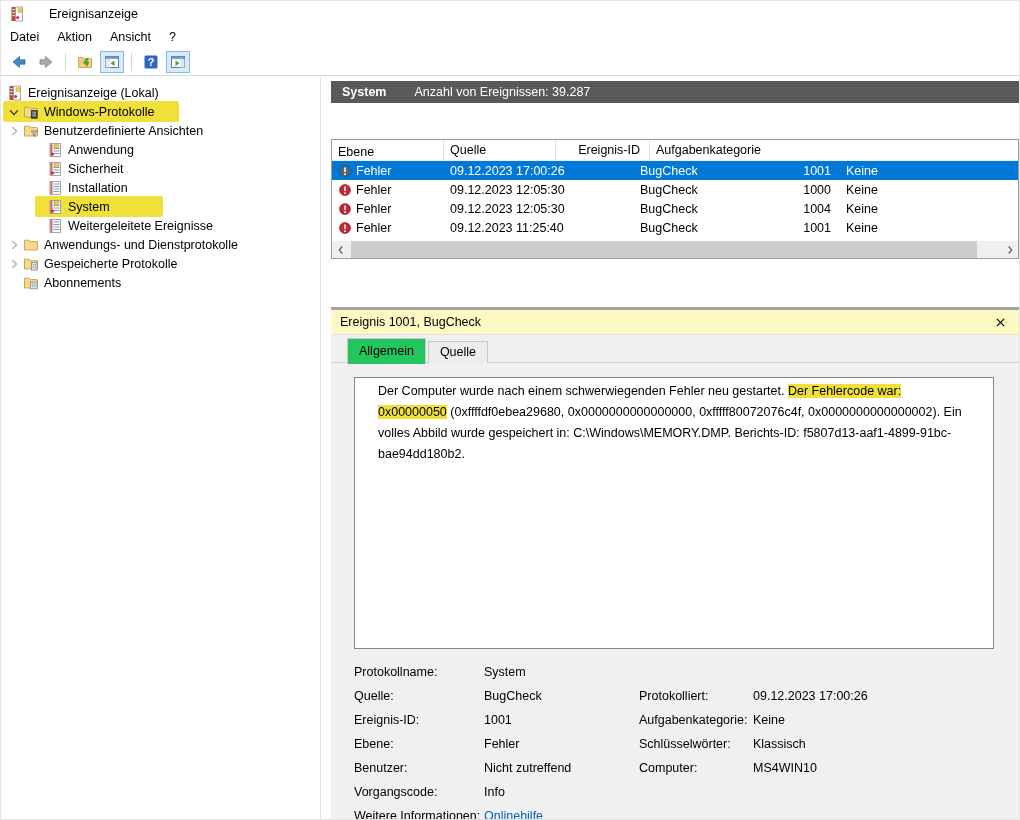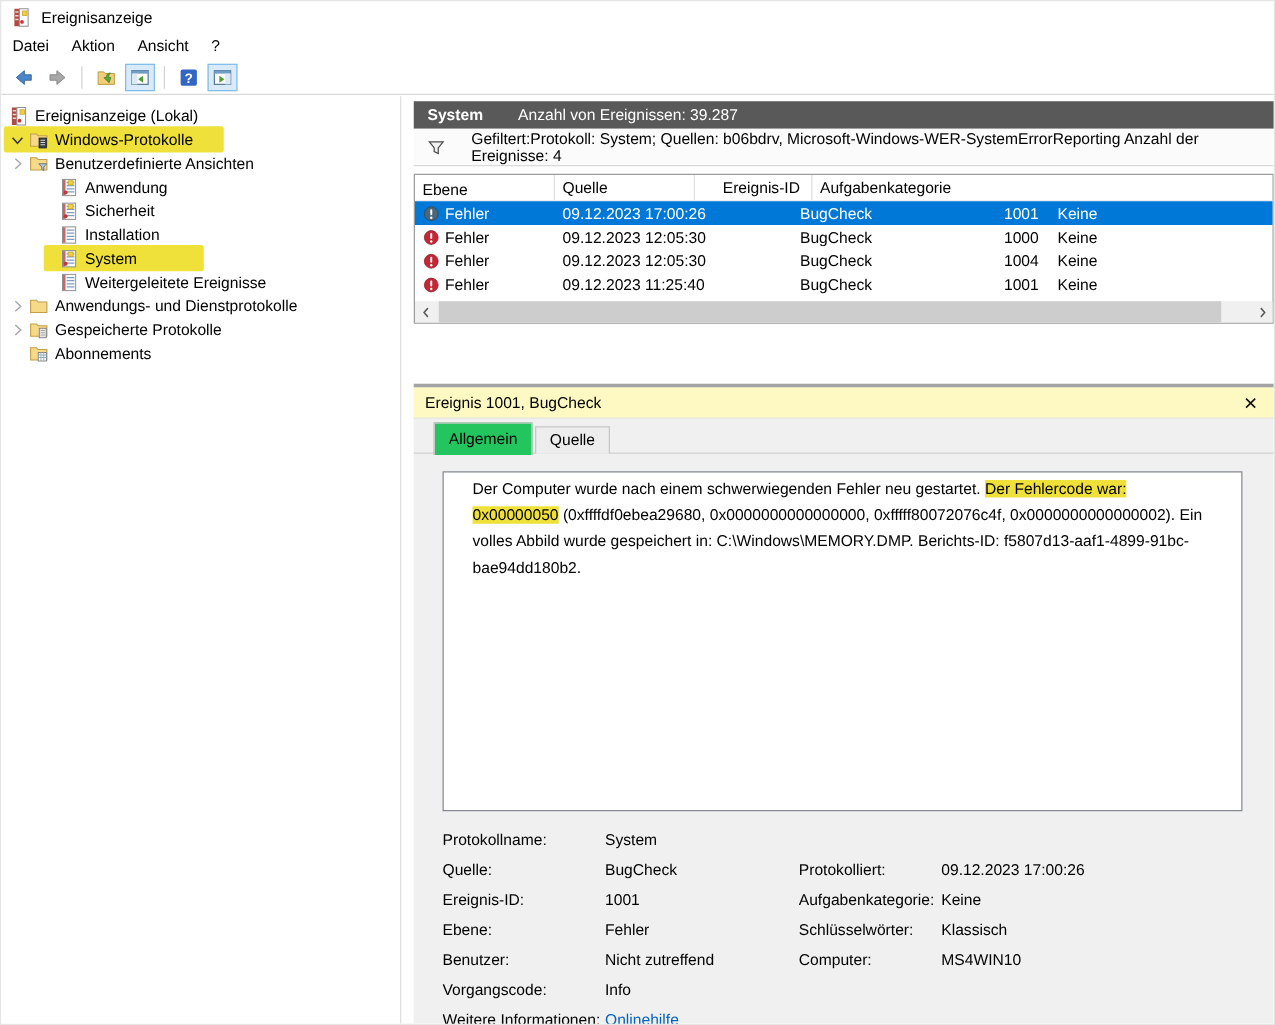--- a/index.html
+++ b/index.html
@@ -6,21 +6,21 @@
   html,body { background:#fff; }
   #app {
     position: relative; width: 1020px; height: 820px;
     font-family: "Liberation Sans", sans-serif;
     font-size: 12.5px; color: #000; background: #fff; overflow: hidden;
     border: 1px solid #e6e6e6;
   }
   .icon { display:inline-block; vertical-align:middle; flex:none; }
 
   
-  .titlebar { height: 25px; display:flex; align-items:center; padding-left:8px; gap:8px; }
+  .titlebar { height: 25px; display:flex; align-items:center; padding-left:8px; gap:24px; }
   .titlebar .title { font-size:12.5px; }
 
   
   .menubar { height: 22px; display:flex; align-items:center; padding-left:0; }
   .menu-item { padding: 2px 9px; cursor:default; }
 
   
   .toolbar { height: 28px; display:flex; align-items:center; padding-left:6px; gap:3px;
              border-bottom:1px solid #d9d9d9; }
   .tool-btn { width:24px; height:22px; display:flex; align-items:center; justify-content:center;
@@ -375,26 +375,20 @@
     </div>
   </div>
 
   <div class="right-pane">
 
     <div class="list-titlebar">
       <span class="name">System</span>
       <span class="count">Anzahl von Ereignissen: 39.287</span>
     </div>
 
-    <div class="filter-bar">
-      <svg class="icon" width="16" height="16">
-          <use href="#i-funnel"></use>
-        </svg>
-      <span class="txt">Gefiltert:Protokoll: System; Quellen: b06bdrv, Microsoft-Windows-WER-SystemErrorReporting Anzahl der Ereignisse: 4</span>
-    </div>
 
     <div class="event-table">
       <div class="thead">
         <div class="th c-level">Ebene</div>
         <div class="th c-src">Quelle</div>
         <div class="th c-id">Ereignis-ID</div>
         <div class="th c-cat" style="border-right:none">Aufgabenkategorie</div>
       </div>
 
       <div class="trow selected">

